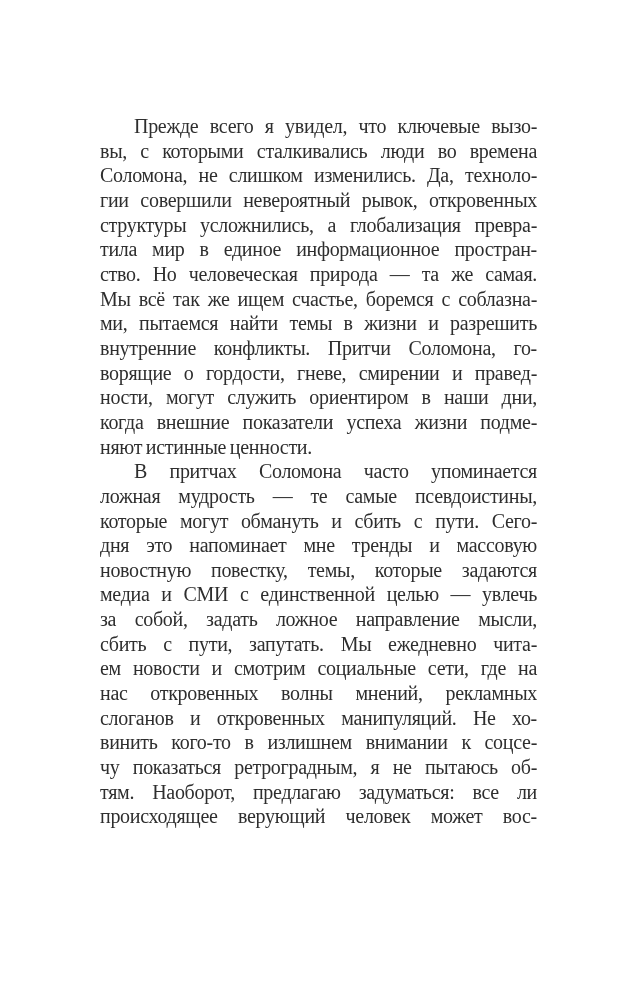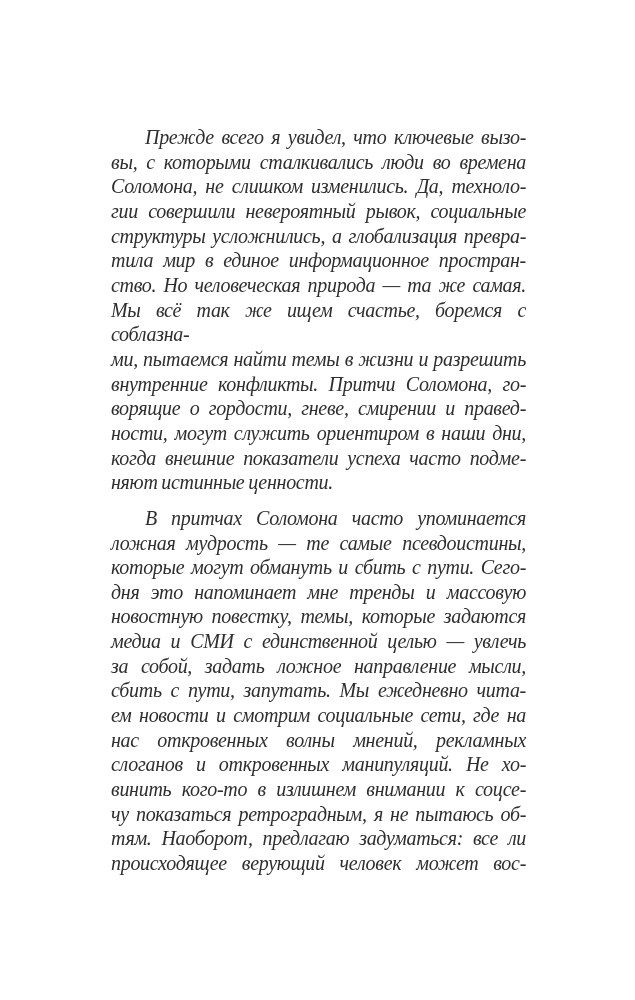--- a/index.html
+++ b/index.html
@@ -27,23 +27,22 @@
     left: 100px;
     top: 114px;
     width: 437px;
     color: #2e2e2e;
     font-size: 20px;
     line-height: 24.66px;
     letter-spacing: -0.3px;
     word-spacing: -1px;
   }
   .para {
-    margin: 11px;
+    margin: 0;
     padding: 0;
-    font-style: italic;
   }
   .line {
     text-align: justify;
     text-align-last: justify;
     white-space: normal;
   }
   .line.indent {
     text-indent: 34px;
   }
   .line.flush-left {
@@ -52,30 +51,30 @@
 </style>
 </head>
 <body>
 
 <div class="page">
   <div class="text-block">
     <div class="para">
         <div class="line indent">Прежде всего я увидел, что ключевые вызо-</div>
         <div class="line">вы, с которыми сталкивались люди во времена</div>
         <div class="line">Соломона, не слишком изменились. Да, техноло-</div>
-        <div class="line">гии совершили невероятный рывок, социальные</div>
+        <div class="line">гии совершили невероятный рывок, откровенных</div>
         <div class="line">структуры усложнились, а глобализация превра-</div>
         <div class="line">тила мир в единое информационное простран-</div>
         <div class="line">ство. Но человеческая природа — та же самая.</div>
         <div class="line">Мы всё так же ищем счастье, боремся с соблазна-</div>
         <div class="line">ми, пытаемся найти темы в жизни и разрешить</div>
         <div class="line">внутренние конфликты. Притчи Соломона, го-</div>
         <div class="line">ворящие о гордости, гневе, смирении и правед-</div>
         <div class="line">ности, могут служить ориентиром в наши дни,</div>
-        <div class="line">когда внешние показатели успеха часто подме-</div>
+        <div class="line">когда внешние показатели успеха жизни подме-</div>
         <div class="line flush-left">няют истинные ценности.</div>
       </div>
     <div class="para">
         <div class="line indent">В притчах Соломона часто упоминается</div>
         <div class="line">ложная мудрость — те самые псевдоистины,</div>
         <div class="line">которые могут обмануть и сбить с пути. Сего-</div>
         <div class="line">дня это напоминает мне тренды и массовую</div>
         <div class="line">новостную повестку, темы, которые задаются</div>
         <div class="line">медиа и СМИ с единственной целью — увлечь</div>
         <div class="line">за собой, задать ложное направление мысли,</div>

